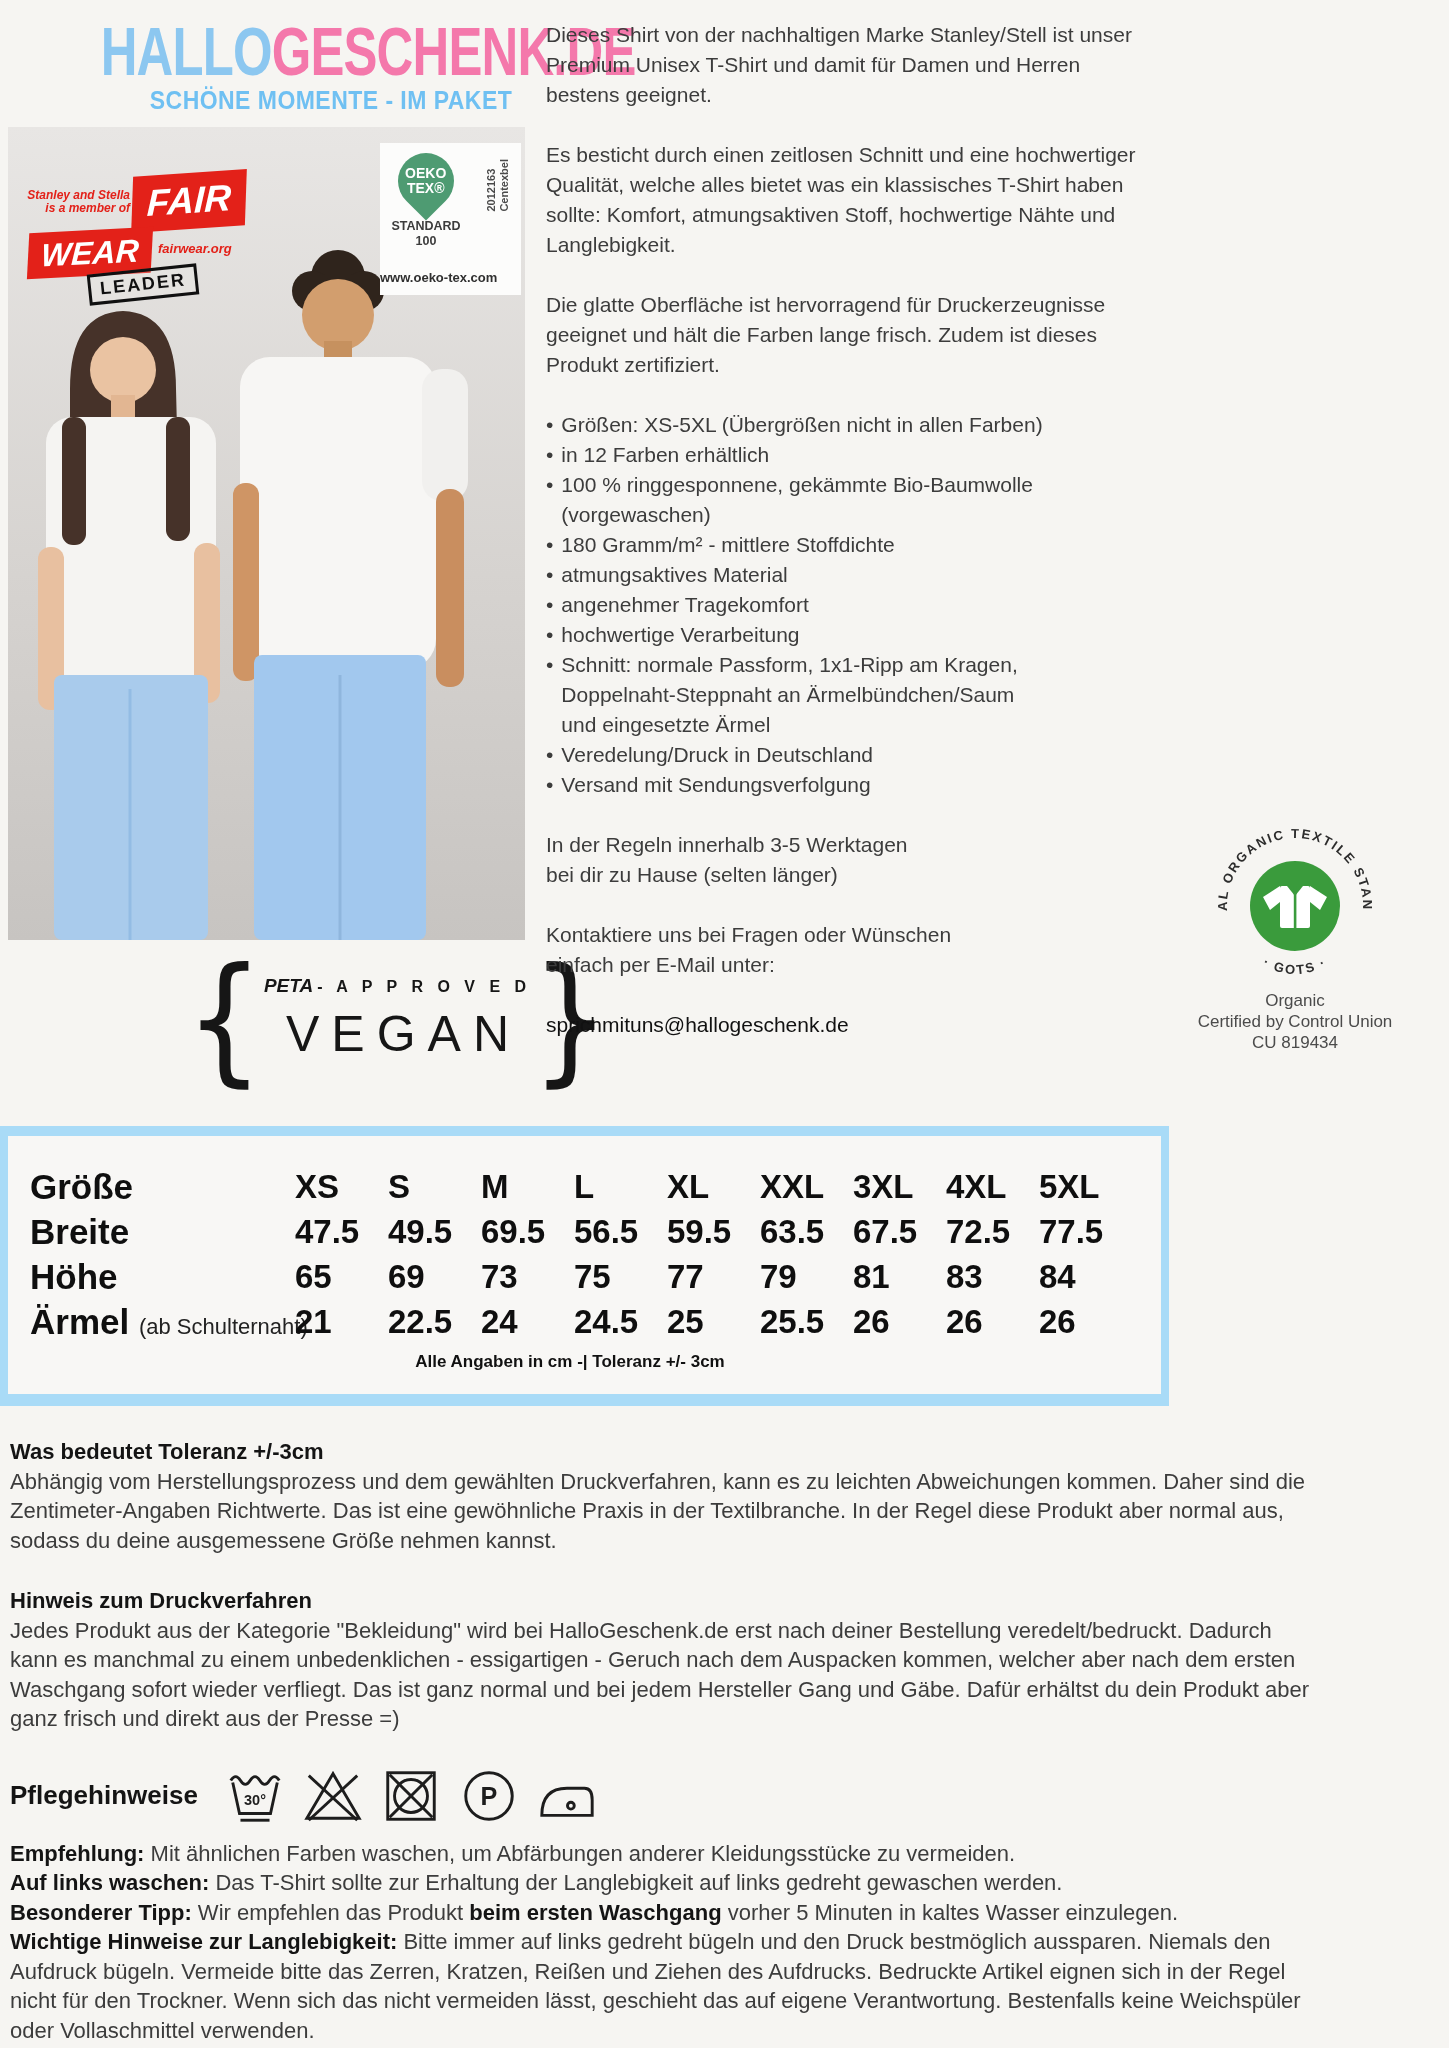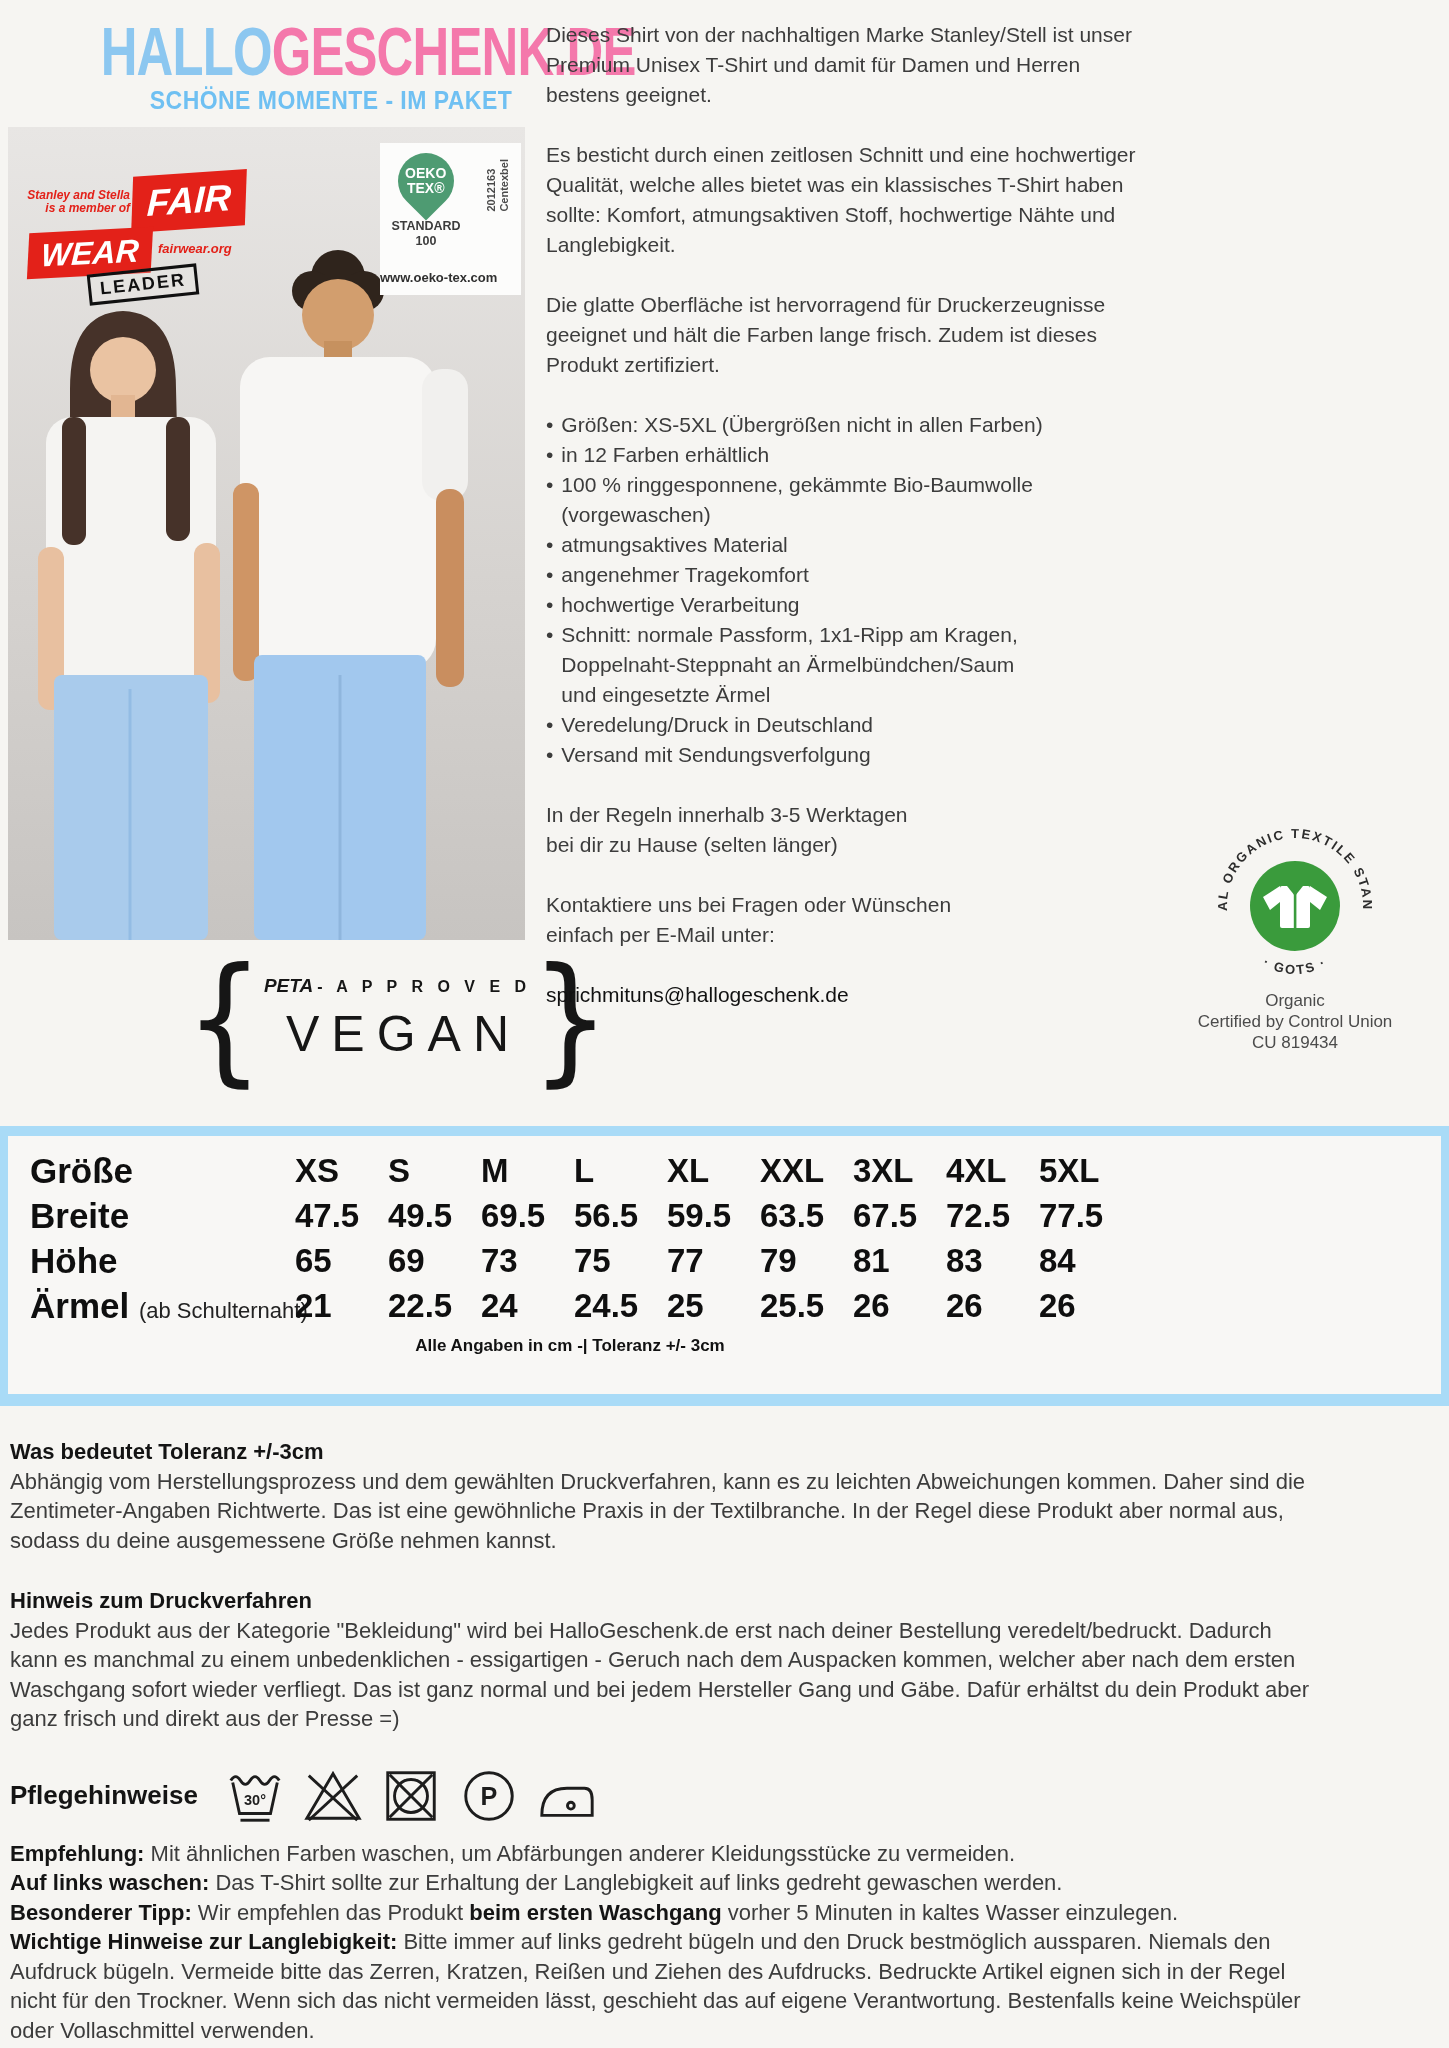--- a/index.html
+++ b/index.html
@@ -50,21 +50,21 @@
   .bullet::before { content:"•"; margin-right:8px; flex:0 0 auto; }
   .bullet-text { white-space:pre-line; }
   .rc-email { font-weight:400; color:#111; }
 
   
   .gots { position:absolute; left:1188px; top:828px; width:214px; text-align:center; }
   .gots-ring { font-size:13px; font-weight:700; letter-spacing:2px; fill:#2d2d2d; }
   .gots-caption { font-size:17px; color:#4b4b4b; line-height:21px; margin-top:0; }
 
   
-  .size-section { position:absolute; left:0; top:1126px; width:1449px; height:280px; background:#f8f7f5; border:8px solid #a9dbf7; border-top-width:10px; border-bottom-width:12px; padding:12px 0 0 22px; }
+  .size-section { position:absolute; left:0; top:1126px; width:1169px; height:280px; background:#f8f7f5; border:8px solid #a9dbf7; border-top-width:10px; border-bottom-width:12px; padding:28px 0 0 22px; }
   .st-row { display:grid; grid-template-columns:265px repeat(9,93px); align-items:center; height:45px; }
   .st-label { font-size:35px; font-weight:800; color:#0f0f0f; white-space:nowrap; }
   .st-label-sub { font-size:22px; font-weight:400; color:#222; }
   .st-cell { font-size:33px; font-weight:800; color:#0f0f0f; text-align:left; }
   .st-note { width:1080px; text-align:center; font-size:17px; font-weight:700; color:#111; margin-top:8px; }
 
   
   .info { position:absolute; left:10px; top:1437px; width:1434px; font-size:22px; line-height:29.5px; color:#3c3c3c; }
   .sec-h { font-weight:700; color:#141414; }
   .sec-b { white-space:pre-line; margin-bottom:31px; }
@@ -177,20 +177,23 @@
       <div class="bullet">
           <span class="bullet-text">Größen: XS-5XL (Übergrößen nicht in allen Farben)</span>
         </div>
       <div class="bullet">
           <span class="bullet-text">in 12 Farben erhältlich</span>
         </div>
       <div class="bullet">
           <span class="bullet-text">100 % ringgesponnene, gekämmte Bio-Baumwolle (vorgewaschen)</span>
         </div>
       <div class="bullet">
+          <span class="bullet-text">180 Gramm/m² - mittlere Stoffdichte</span>
+        </div>
+      <div class="bullet">
           <span class="bullet-text">atmungsaktives Material</span>
         </div>
       <div class="bullet">
           <span class="bullet-text">angenehmer Tragekomfort</span>
         </div>
       <div class="bullet">
           <span class="bullet-text">hochwertige Verarbeitung</span>
         </div>
       <div class="bullet">
           <span class="bullet-text">Schnitt: normale Passform, 1x1-Ripp am Kragen,

